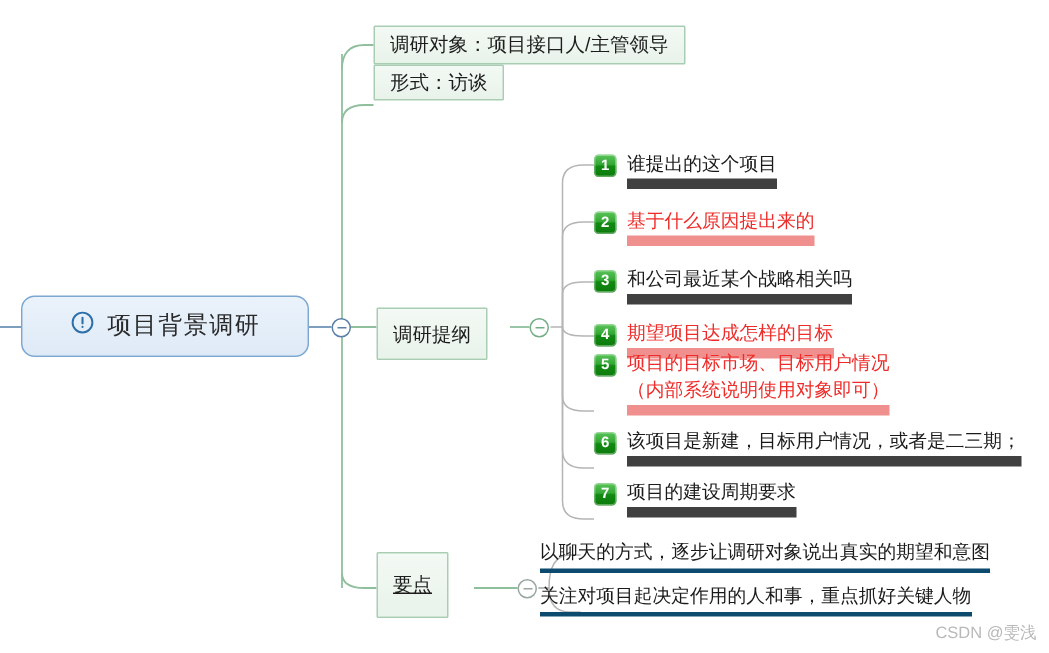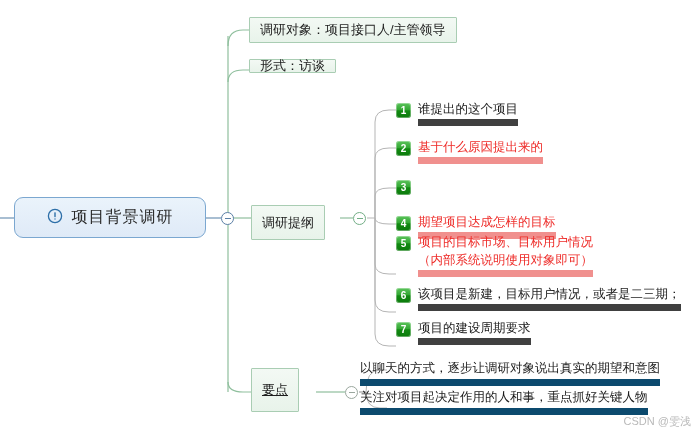--- a/index.html
+++ b/index.html
@@ -61,21 +61,21 @@
   .branch-node {
     border: 1px solid #a9cdb3;
     border-radius: 1px;
     background: linear-gradient(180deg, #f3f9f4 0%, #e8f3ea 100%);
     padding: 0 10px;
     font-size: 13px;
     color: #1d1d1d;
     justify-content: center;
   }
   #n-object  { left: 249px; top: 17px;  height: 26px; }
-  #n-form    { left: 249px; top: 59px;  height: 14px; }
+  #n-form    { left: 249px; top: 43px;  height: 24px; }
   #n-outline { left: 251px; top: 205px; height: 35px; }
   #n-points  { left: 251px; top: 368px; height: 44px; text-decoration: underline; }
 
   
   .item {
     position: absolute;
     display: flex;
     align-items: flex-start;
     gap: 7px;
     white-space: nowrap;
@@ -107,21 +107,21 @@
   }
   .item.red .item-text { color: #ee2b28; }
   .item.red .item-text .ln { border-bottom-color: #f0908e; }
 
   
   .leaf-text {
     position: absolute;
     font-size: 12.5px;
     color: #1a1a1a;
     white-space: nowrap;
-    border-bottom: 7px solid #0c4a6e;
+    border-bottom: 3px solid #0c4a6e;
     padding-bottom: 2px;
   }
 
   
   .toggle {
     position: absolute;
     width: 13px;
     height: 13px;
     border-radius: 50%;
     background: #ffffff;
@@ -232,20 +232,23 @@
 
   <div class="item red" style="left:396px; top:139px;">
     <span class="badge">2</span>
     <span class="item-text">
         <span class="ln">基于什么原因提出来的</span>
       </span>
   </div>
 
   <div class="item" style="left:396px; top:178px;">
     <span class="badge">3</span>
+    <span class="item-text">
+        <span class="ln">和公司最近某个战略相关吗</span>
+      </span>
   </div>
 
   <div class="item red" style="left:396px; top:214px;">
     <span class="badge">4</span>
     <span class="item-text">
         <span class="ln">期望项目达成怎样的目标</span>
       </span>
   </div>
 
   <div class="item red" style="left:396px; top:234px;">

